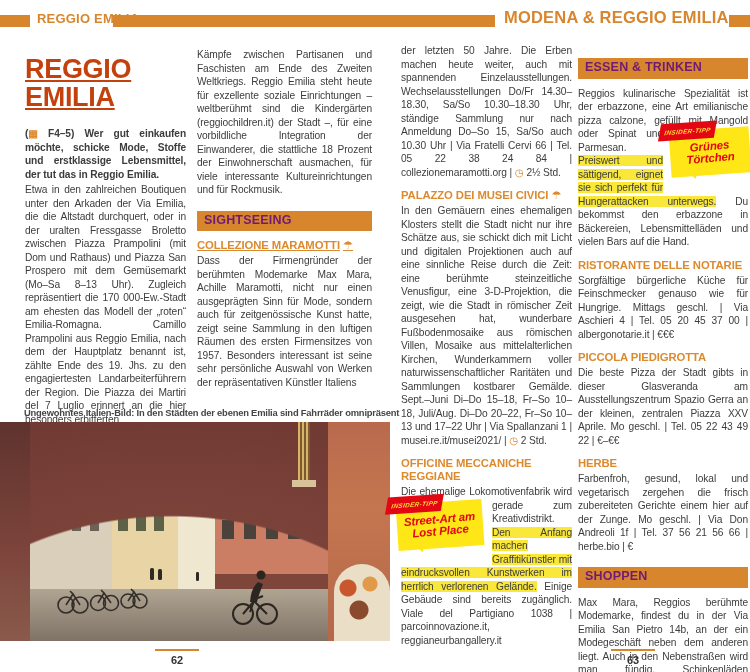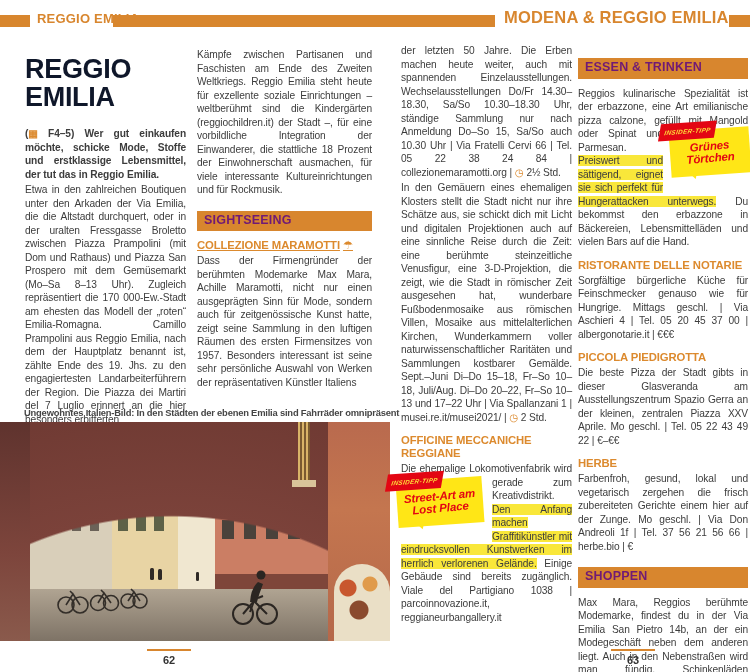--- a/index.html
+++ b/index.html
@@ -20,21 +20,21 @@
   .col1{left:25px;top:55px;width:161px;}
   .col2{left:197px;top:48px;width:175px;}
   .col3{left:401px;top:44px;width:171px;}
   .col4{left:578px;top:44px;width:170px;}
   p.body{margin:0 0 2px;}
   .it{}
   .hl{background:#f9e73a;}
   .clock{color:#dc8a2e;font-style:normal;}
   .umb{color:#dc8a2e;margin-left:3px;font-weight:normal;}
   .mapicon{color:#dc8a2e;font-style:normal;}
-  h1.title{font-size:27px;line-height:28px;color:#0f172a;font-weight:bold;margin:0 0 16px;text-align:left;letter-spacing:-0.3px;}
+  h1.title{font-size:27px;line-height:28px;color:#c2410c;font-weight:bold;margin:0 0 16px;text-align:left;letter-spacing:-0.3px;text-decoration:underline;}
   .lead{font-weight:bold;margin:0 0 2px;}
   .section-bar{background:#d8862e;color:#701a75;font-weight:bold;font-size:12.5px;letter-spacing:0.2px;padding:3px 4px 4px 7px;margin:14px 0 8px;text-align:left;}
   .sub-head{color:#dc8a2e;font-weight:bold;font-size:11.3px;margin:10px 0 2px;text-align:left;line-height:13px;}
   .sub-head.first{margin-top:2px;text-decoration:underline;}
   
   .bubble{position:relative;display:block;background:#ffe616;}
   .bubble.right-float{float:right;width:80px;height:46px;margin:2px -2px 10px 7px;transform:rotate(-4deg);}
   .bubble.left-float{float:left;width:86px;height:46px;margin:3px 9px 10px -4px;transform:rotate(-4deg);}
   .bubble::after{content:"";position:absolute;bottom:-11px;left:15px;width:0;height:0;
     border:8px solid transparent;border-top:13px solid #ffe616;transform:skewX(18deg);}
@@ -68,21 +68,21 @@
   .ph-pillar-right{left:328px;top:0;width:62px;height:219px;background:linear-gradient(180deg,#b96a4e,#c4764f 40%,#b5684a);}
   .ph-arch-open{left:334px;top:142px;width:56px;height:77px;border-radius:28px 28px 0 0;
     background:
       radial-gradient(circle at 14px 24px,#c8572e 8px,rgba(0,0,0,0) 9px),
       radial-gradient(circle at 36px 20px,#e09a4a 7px,rgba(0,0,0,0) 8px),
       radial-gradient(circle at 25px 46px,#8a4a2e 9px,rgba(0,0,0,0) 10px),
       #eadfc6;}
   
   .folio{position:absolute;top:649px;width:44px;text-align:center;font-weight:bold;font-size:11px;color:#333;
     border-top:2px solid #d8862e;padding-top:3px;}
-  .folio.left{left:147px;}
+  .folio.left{left:155px;}
   .folio.right{left:611px;}
 </style>
 </head>
 <body>
 
 <div>
 
   <div class="rh-bar a"></div>
   <div class="rh-text rh-left">REGGIO EMILIA</div>
   <div class="rh-bar b"></div>
@@ -207,20 +207,21 @@
     <div class="ph-colm c2"></div>
     <div class="ph-ledge l1"></div>
     <div class="ph-ledge l2"></div>
     <div class="ph-pillar-left"></div>
     <div class="ph-pillar-right"></div>
     <div class="ph-arch-open"></div>
   </div>
 
   <div class="col col3">
     <p class="body"><span>der letzten 50 Jahre. Die Erben machen heute weiter, auch mit spannenden Einzelausstellungen. </span><span class="it">Wechselausstellungen Do/Fr 14.30–18.30, Sa/So 10.30–18.30 Uhr, ständige Sammlung nur nach Anmeldung Do–So 15, Sa/So auch 10.30 Uhr | Via Fratelli Cervi 66 | Tel. 05 22 38 24 84 | collezionemaramotti.org | </span><span class="clock">◷</span><span class="it"> 2½ Std.</span></p>
+    <div class="sub-head"><span>PALAZZO DEI MUSEI CIVICI</span><span class="umb">☂</span></div>
     <p class="body"><span>In den Gemäuern eines ehemaligen Klosters stellt die Stadt nicht nur ihre Schätze aus, sie schickt dich mit Licht und digitalen Projektionen auch auf eine sinnliche Reise durch die Zeit: eine berühmte steinzeitliche Venusfigur, eine 3-D-Projektion, die zeigt, wie die Stadt in römischer Zeit ausgesehen hat, wunderbare Fußbodenmosaike aus römischen Villen, Mosaike aus mittelalterlichen Kirchen, Wunderkammern voller naturwissenschaftlicher Raritäten und Sammlungen kostbarer Gemälde. </span><span class="it">Sept.–Juni Di–Do 15–18, Fr–So 10–18, Juli/Aug. Di–Do 20–22, Fr–So 10–13 und 17–22 Uhr | Via Spallanzani 1 | musei.re.it/musei2021/ | </span><span class="clock">◷</span><span class="it"> 2 Std.</span></p>
     <div class="sub-head"><span>OFFICINE MECCANICHE</span><br><span>REGGIANE</span></div>
     <p class="body"><span>Die ehemalige Lokomotivenfabrik wird </span><span class="bubble left-float">
           <span class="bubble-tag">INSIDER-TIPP</span>
           <span class="bubble-text">
             <span>Street-Art am</span>
             <span>Lost Place</span>
           </span>
         </span><span>gerade zum Kreativdistrikt. </span><span class="hl">Den Anfang machen Graffitikünstler mit eindrucksvollen Kunstwerken im herrlich verlorenen Gelände.</span><span> Einige Gebäude sind bereits zugänglich. </span><span class="it">Viale del Partigiano 1038 | parcoinnovazione.it, reggianeurbangallery.it</span></p>
   </div>

